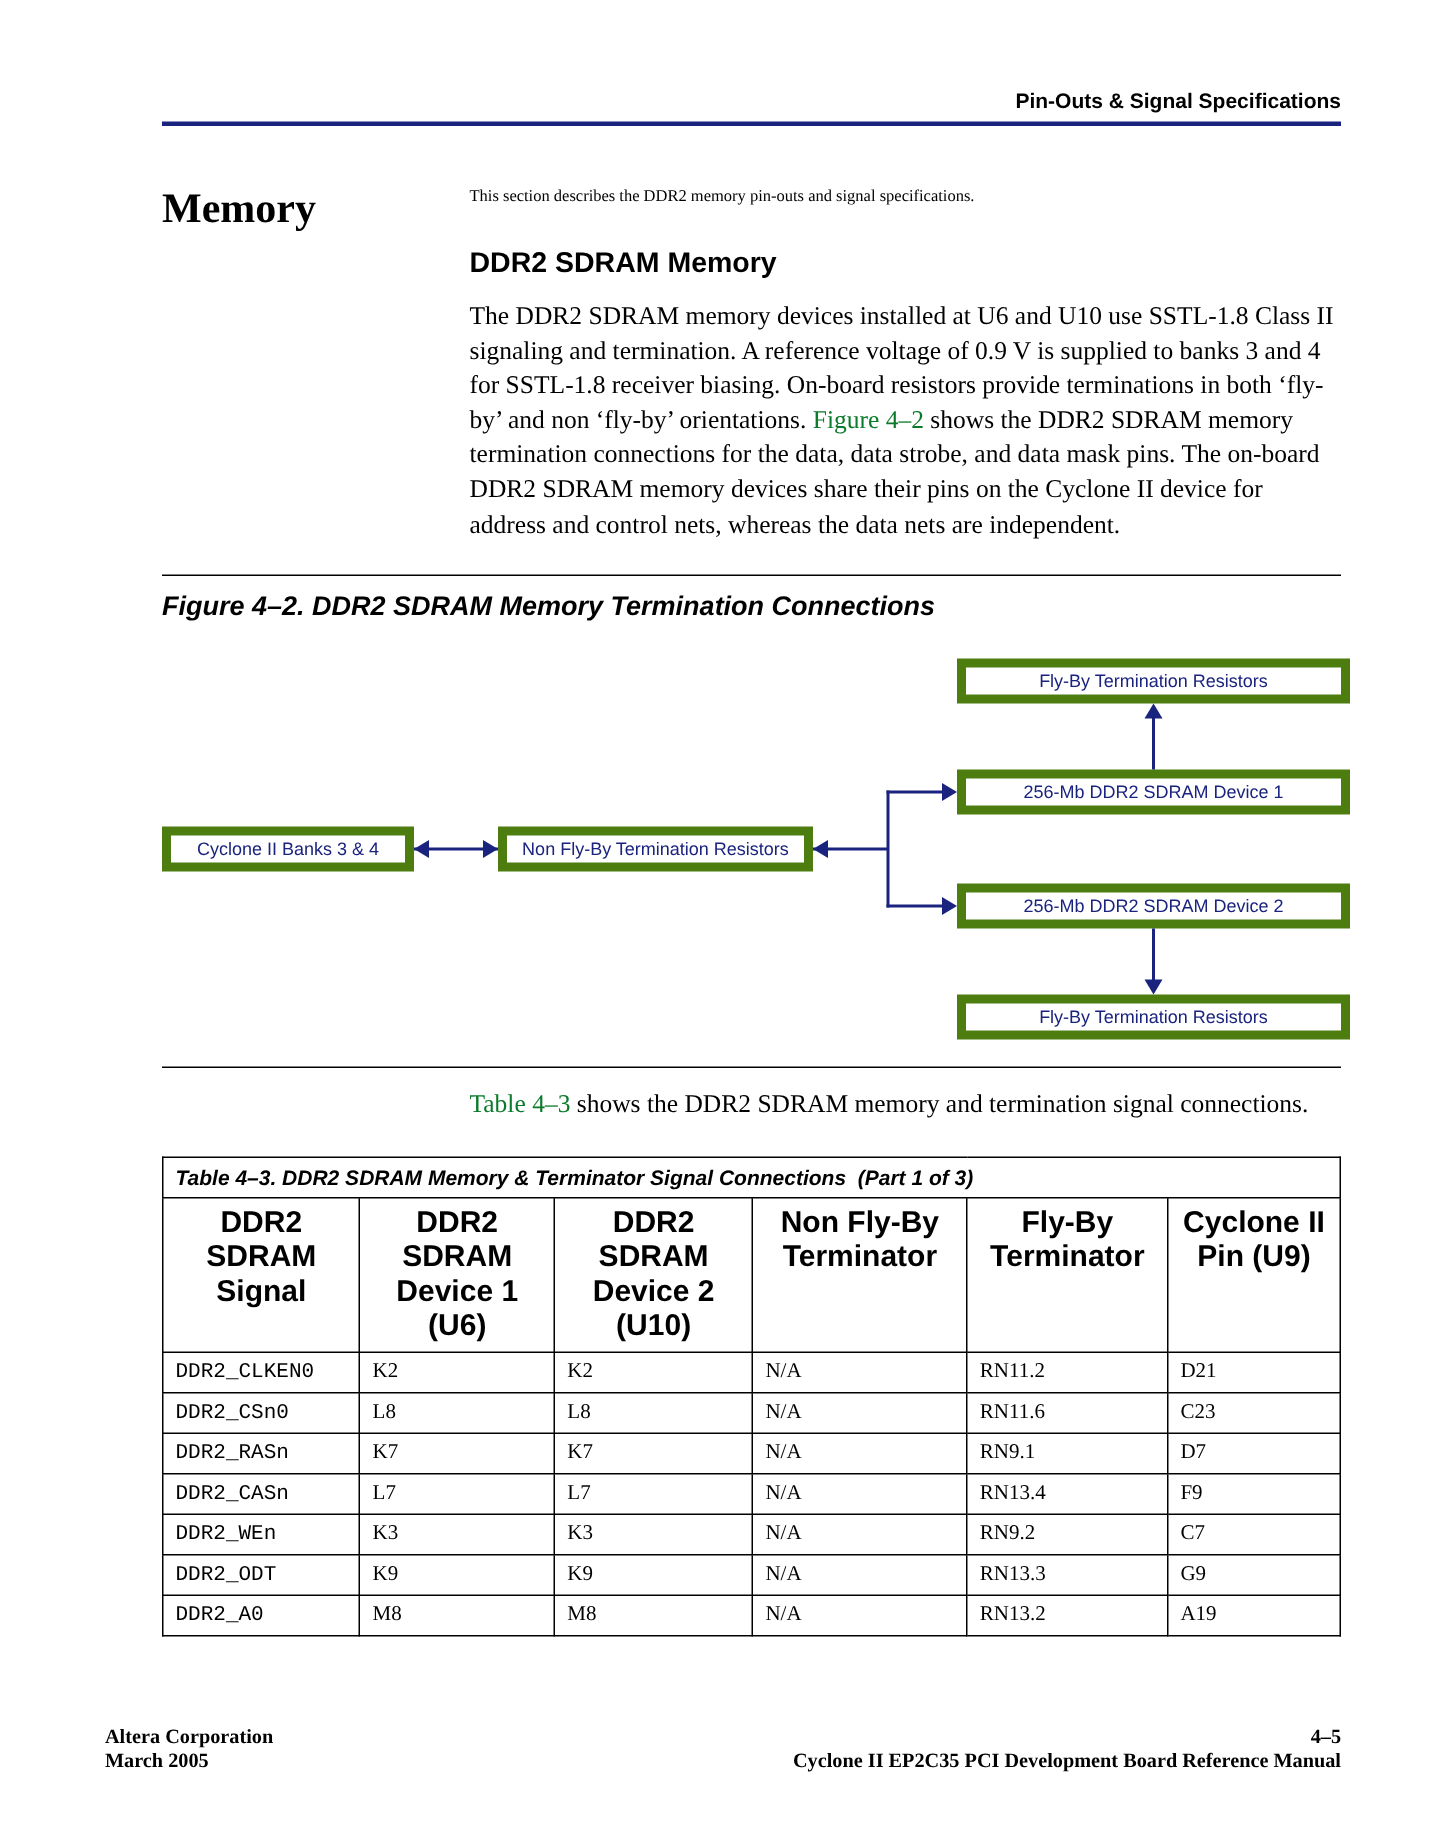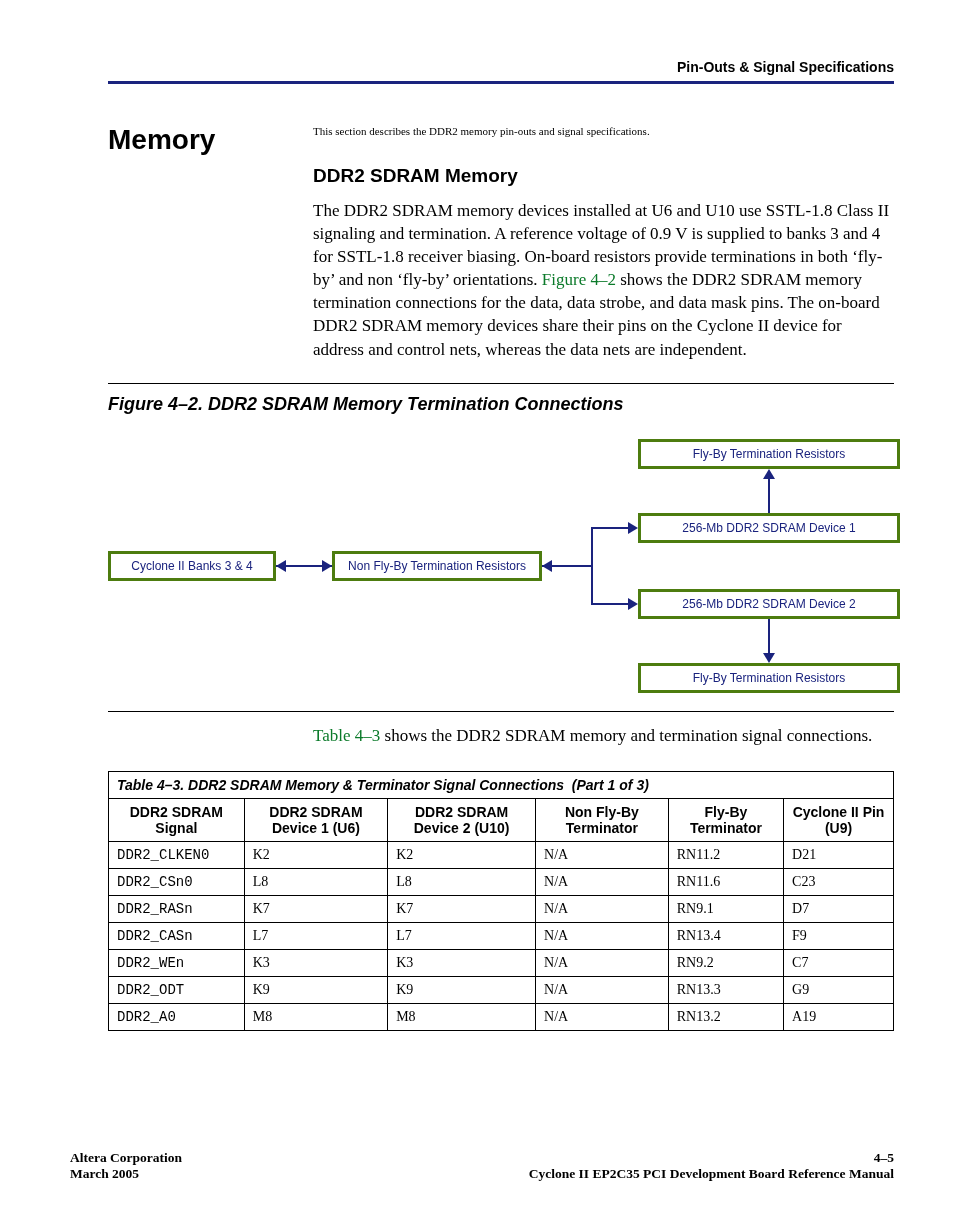--- a/index.html
+++ b/index.html
@@ -34,21 +34,21 @@
     align-items: flex-start;
   }
   .left-col {
     width: 205px;
     flex: 0 0 205px;
   }
   .right-col {
     flex: 1;
   }
   .h1 {
-    font-family: Liberation Sans, sans-serif;
+    font-family: Liberation Serif, serif;
     font-weight: bold;
     font-size: 28px;
     margin: 0;
   }
   .intro {
     font-size: 11px;
     line-height: 1.35;
     margin: 0 0 26px 0;
   }
   .h2 {
@@ -78,21 +78,21 @@
     margin: 0 0 24px 0;
   }
   .diagram {
     position: relative;
     width: 824px;
     height: 262px;
     margin: 0 auto;
   }
   .dbox {
     position: absolute;
-    border: 3px solid #4d7c0f;
+    border: 6px solid #4d7c0f;
     background: #fff;
     color: #1a237e;
     font-family: Arial, Helvetica, sans-serif;
     font-size: 12px;
     display: flex;
     align-items: center;
     justify-content: center;
     text-align: center;
     padding: 0 6px;
     box-sizing: border-box;
@@ -111,21 +111,21 @@
   table.data th, table.data td {
     border: 1px solid #000;
     font-size: 14px;
     padding: 5px 8px;
     text-align: left;
     vertical-align: top;
   }
   table.data th {
     font-family: Arial, Helvetica, sans-serif;
     font-weight: bold;
-    font-size: 14px;
+    font-size: 20px;
     text-align: center;
   }
   .sig {
     font-family: "Courier New", Courier, monospace;
   }
   .tbl-intro {
     font-size: 17px;
     line-height: 1.36;
     margin: 0 0 24px 0;
   }

